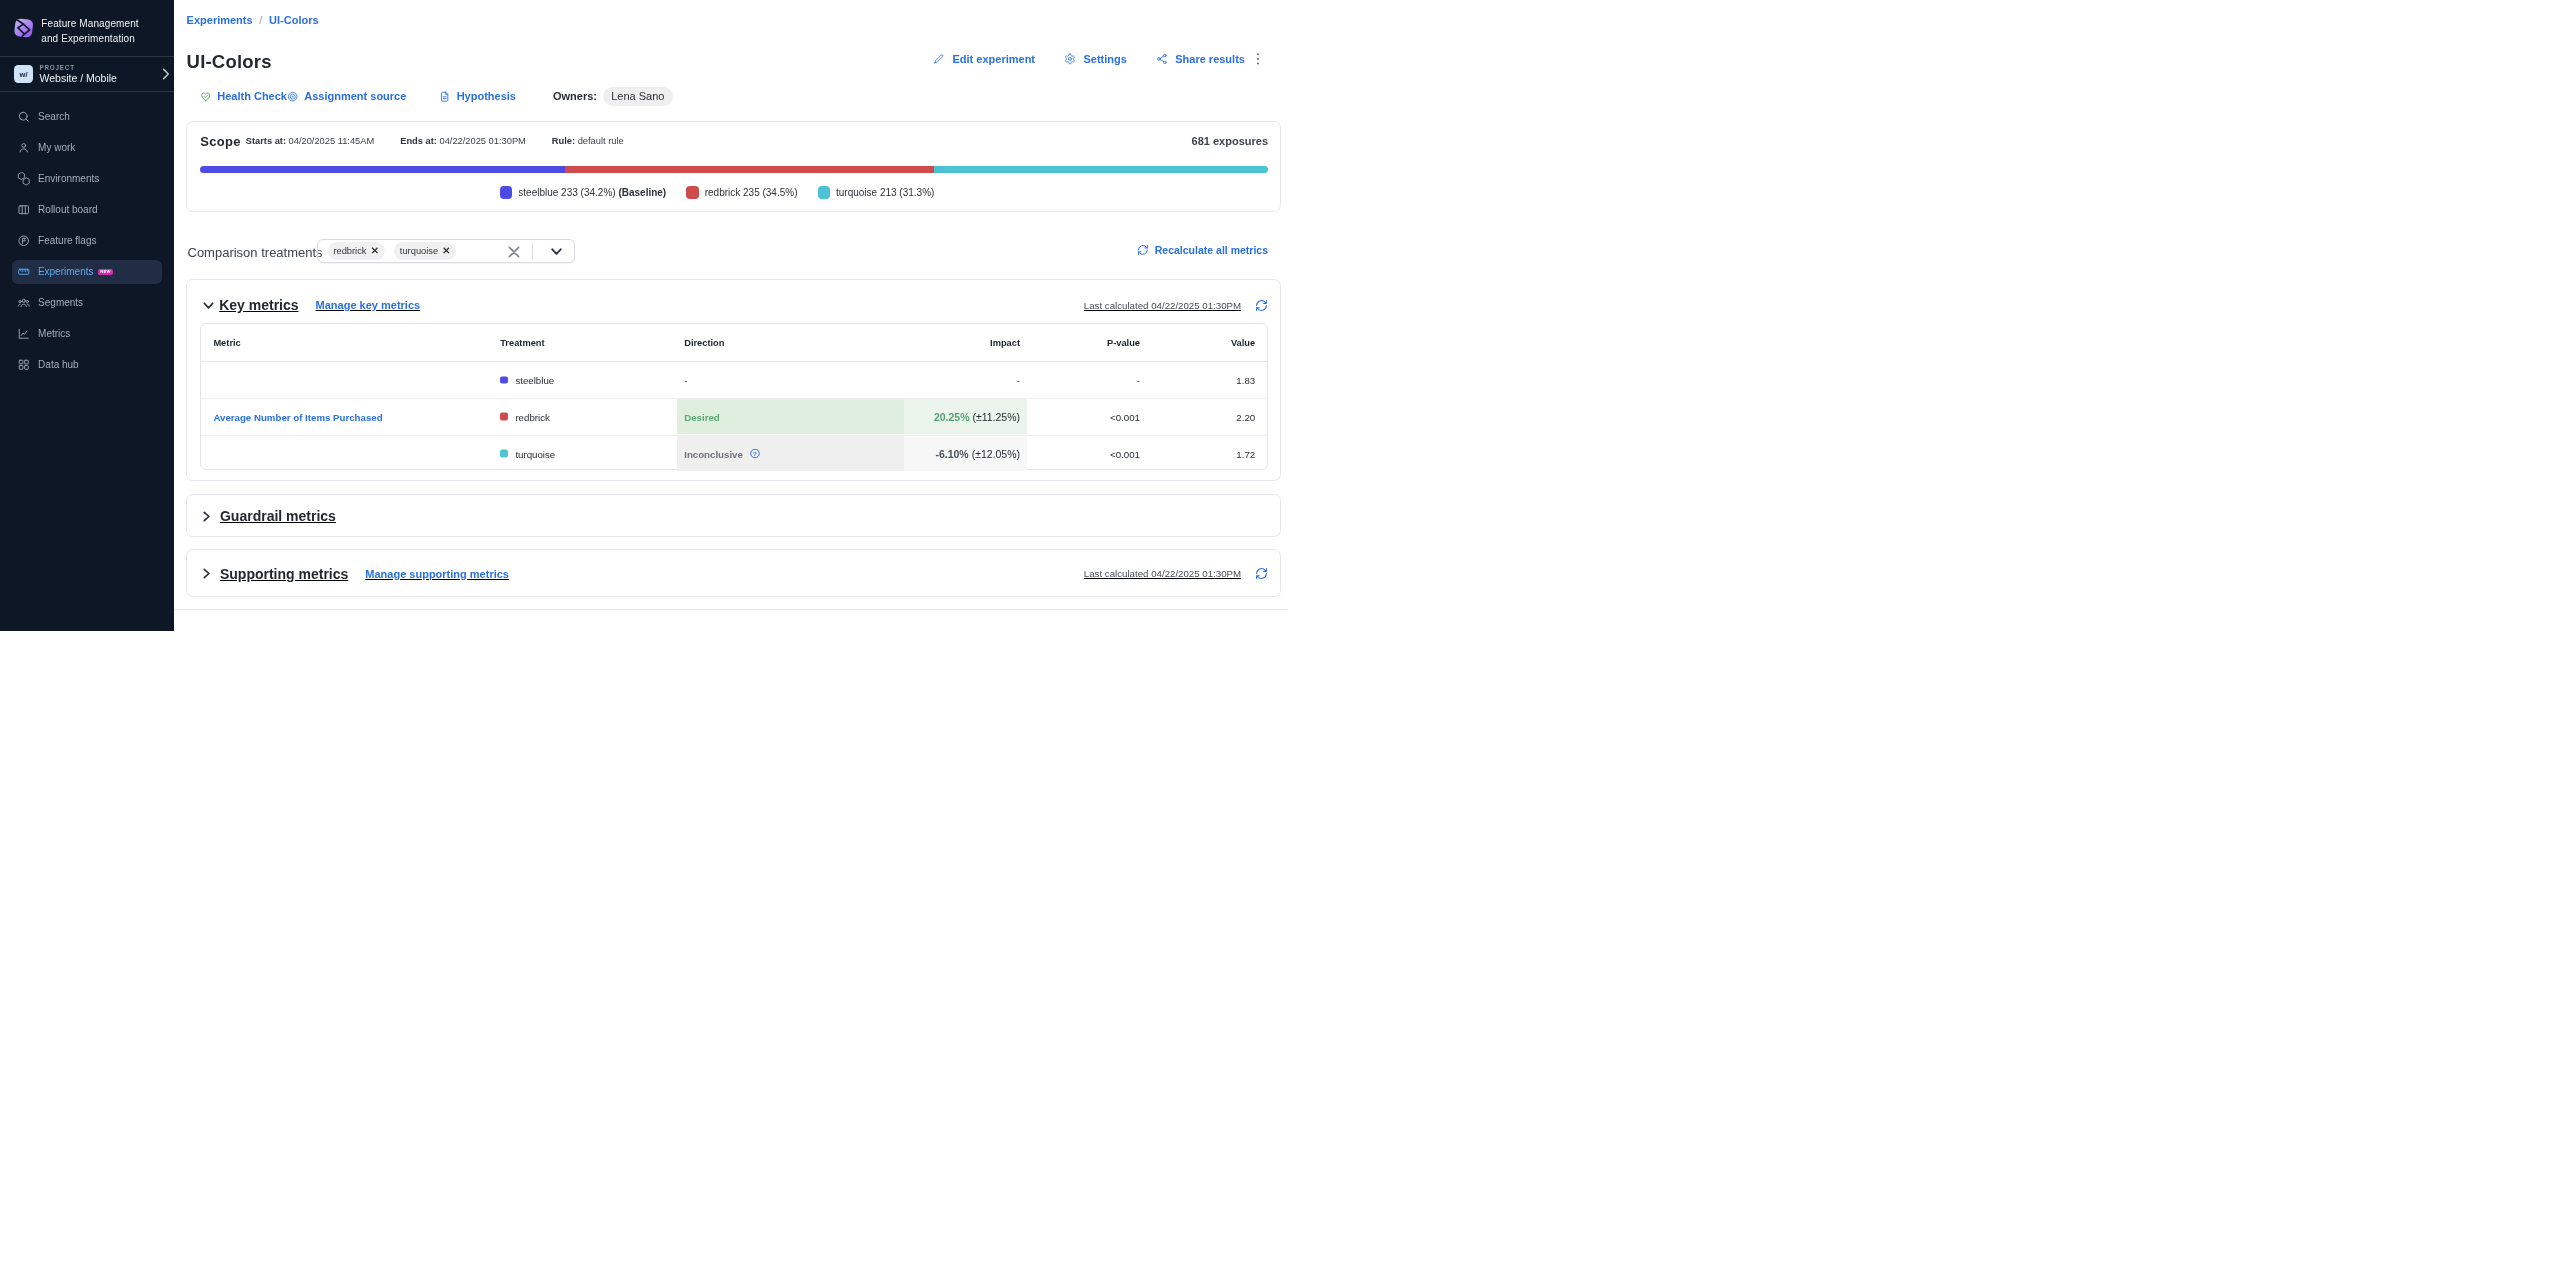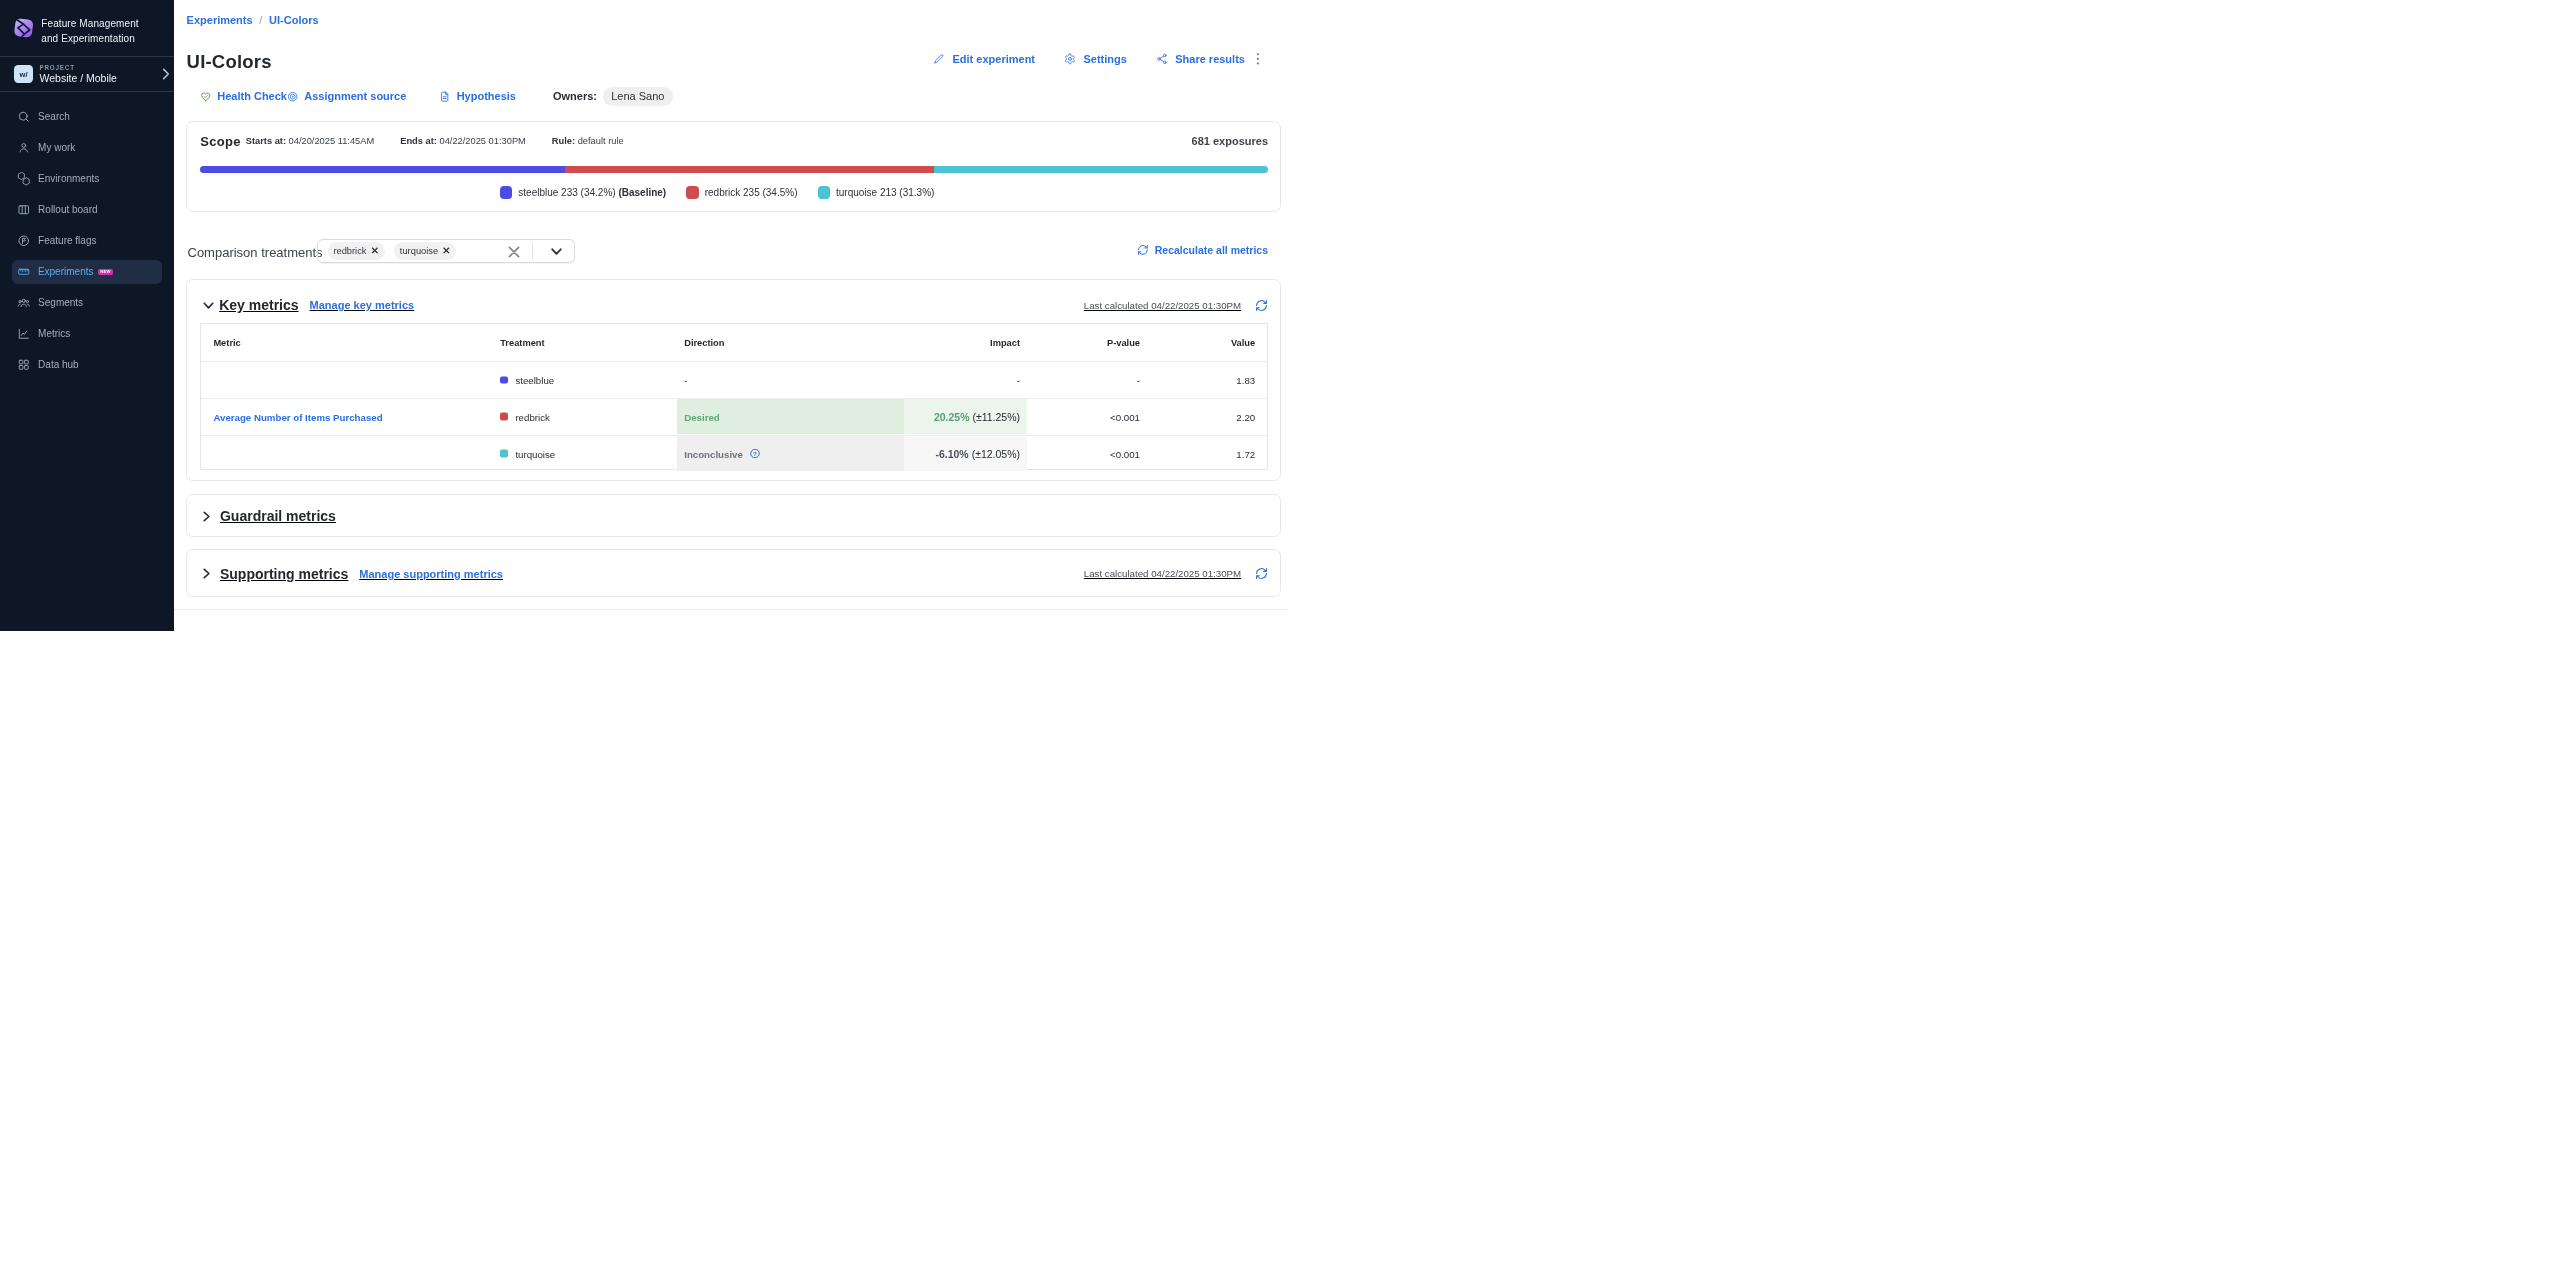--- a/index.html
+++ b/index.html
@@ -90,26 +90,26 @@
 #recalc { position:absolute; right:0; top:5px; display:flex; align-items:center;
   font-size:10.5px; font-weight:bold; color:#2a6fe0; }
 #recalc svg { width:11.8px; height:11.8px; margin-right:5.9px; }
 
 
 #km { top:279px; height:202px; }
 .cardhead { position:absolute; left:16px; right:12.2px; top:14.3px; height:22px;
   display:flex; align-items:center;text-decoration:underline; }
 .cardhead .chev { margin-right:5px; }
 .cardhead .t { font-size:14px; font-weight:bold; color:#23282e; }
-.cardhead .mng { font-size:11px; font-weight:bold; color:#2a6fe0; margin-left:11px; }
+.cardhead .mng { font-size:11px; font-weight:bold; color:#2a6fe0; margin-left:17px; }
 .lastcalc { margin-left:auto; font-size:9.7px; color:#454c55; display:flex;
   align-items:center; }
 .lastcalc svg { width:13px; height:13px; margin-left:13.5px; }
 #tbl { position:absolute; left:13px; right:11.8px; top:43px; bottom:10.5px;
-  border:0.8px solid #e3e6e9; border-radius:1px;padding-left:20px; }
+  border:0.8px solid #e3e6e9; border-radius:6px;padding-left:20px; }
 .trow { position:absolute; left:0; right:0; }
 #thead { top:0; height:38px; border-bottom:0.8px solid #e8eaed; font-weight:bold;
   font-size:9.3px; color:#1f252b; }
 .r { height:36px; font-size:9.7px; color:#272d33; }
 #r1 { top:38px; } #r2 { top:74px; border-top:0.8px solid #eceef1; }
 #r3 { top:111px; border-top:0.8px solid #eceef1; }
 .cell { position:absolute; top:50%; transform:translateY(-50%); }
 .c-metric { left:12.2px; }
 .c-treat { left:299px; display:flex; align-items:center; }
 .c-dir { left:483px; }

